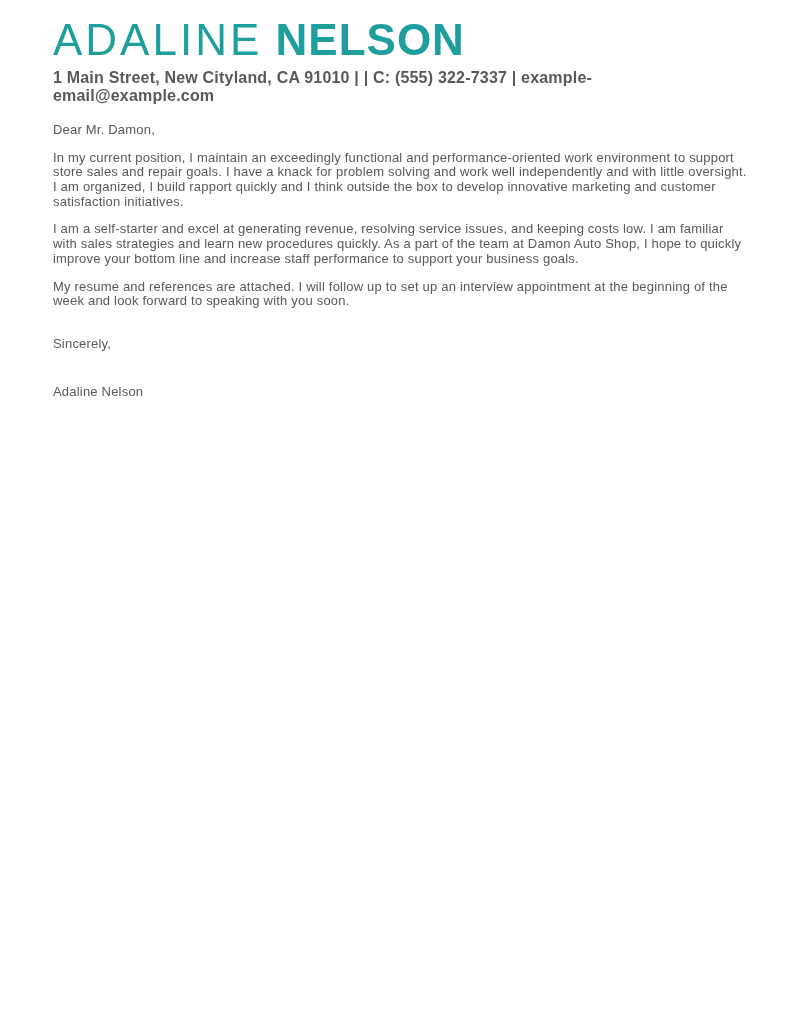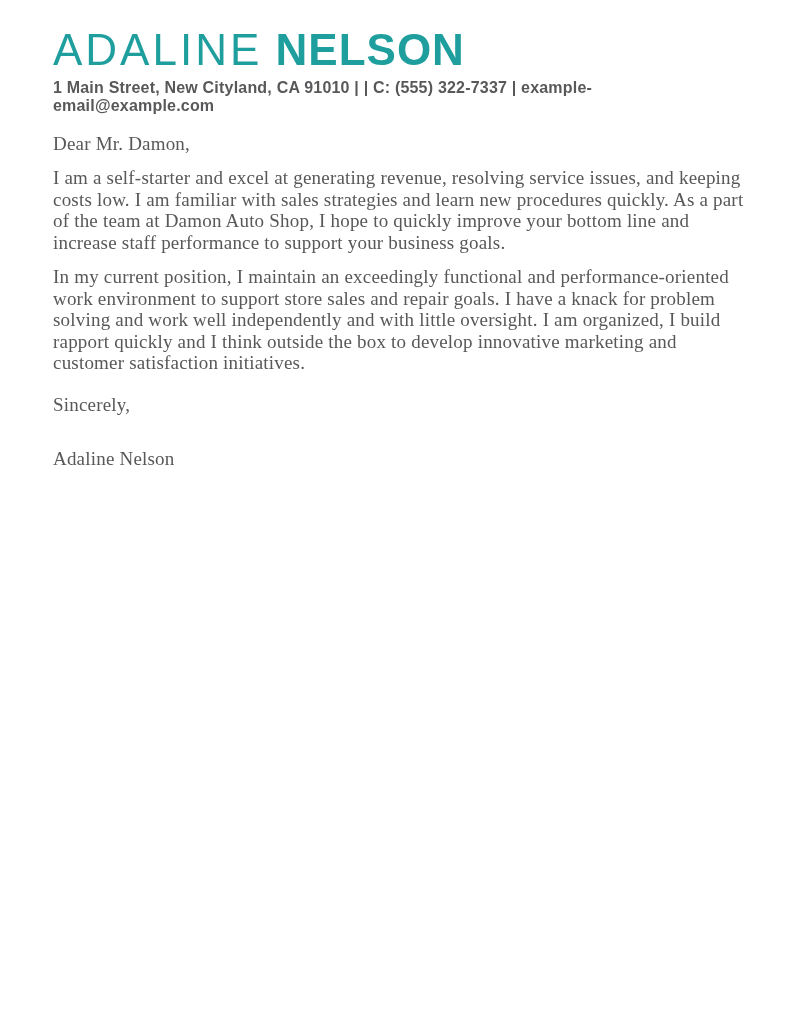--- a/index.html
+++ b/index.html
@@ -13,21 +13,21 @@
   }
   body {
     font-family: "Liberation Sans", "DejaVu Sans", sans-serif;
     color: var(--ink);
   }
   .page {
     position: relative;
     width: 800px;
     height: 741px;
     background: var(--paper);
-    padding: 28px 53px 0 53px;
+    padding: 18px 53px 0 53px;
     overflow: hidden;
   }
   .name {
     color: var(--accent);
     font-size: 44px;
     line-height: 1.0;
     letter-spacing: 1px;
     white-space: nowrap;
   }
   .name .first {
@@ -40,53 +40,53 @@
   }
   .contact-line {
     margin-top: 7px;
     font-size: 16px;
     font-weight: 700;
     letter-spacing: 0.2px;
     color: var(--ink);
   }
   .letter-body {
     margin-top: 18px;
-    font-size: 19px;
+    font-size: 13px;
     line-height: 1.13;
     letter-spacing: 0.2px;
-    font-family: Liberation Serif, serif;
   }
   .salutation {
     margin-bottom: 13px;
   }
   .para {
     margin-bottom: 13px;
   }
   .closing {
-    margin-top: 20px;
+    margin-top: 28px;
   }
   .signature {
     margin-top: 33px;
   }
 </style>
 </head>
 <body>
 
 <div class="page">
 
   <h1 class="name">
     <span class="first">ADALINE</span>
     <span class="last">NELSON</span>
   </h1>
 
   <div class="contact-line">1 Main Street, New Cityland, CA 91010 | | C: (555) 322-7337 | example-email@example.com</div>
 
   <div class="letter-body">
     <div class="salutation">Dear Mr. Damon,</div>
 
+    <p class="para">In my current position, I maintain an exceedingly functional and performance-oriented work environment to support store sales and repair goals. I have a knack for problem solving and work well independently and with little oversight. I am organized, I build rapport quickly and I think outside the box to develop innovative marketing and customer satisfaction initiatives.</p>
     <p class="para">I am a self-starter and excel at generating revenue, resolving service issues, and keeping costs low. I am familiar with sales strategies and learn new procedures quickly. As a part of the team at Damon Auto Shop, I hope to quickly improve your bottom line and increase staff performance to support your business goals.</p>
-    <p class="para">In my current position, I maintain an exceedingly functional and performance-oriented work environment to support store sales and repair goals. I have a knack for problem solving and work well independently and with little oversight. I am organized, I build rapport quickly and I think outside the box to develop innovative marketing and customer satisfaction initiatives.</p>
+    <p class="para">My resume and references are attached. I will follow up to set up an interview appointment at the beginning of the week and look forward to speaking with you soon.</p>
 
     <div class="closing">Sincerely,</div>
     <div class="signature">Adaline Nelson</div>
   </div>
 
 </div>
 
 </body></html>

